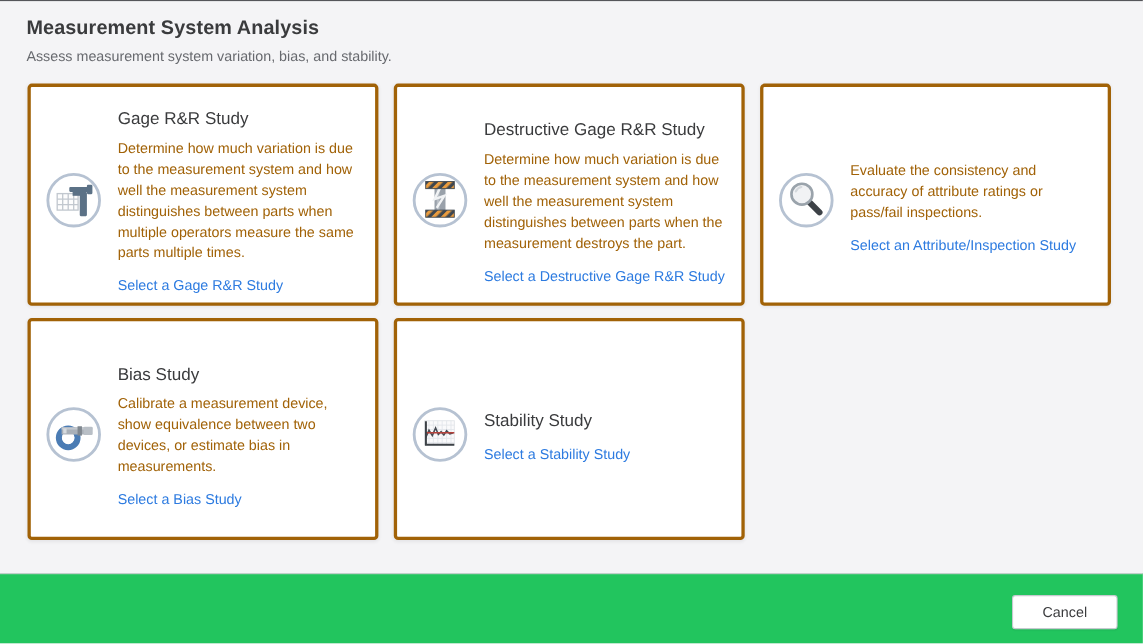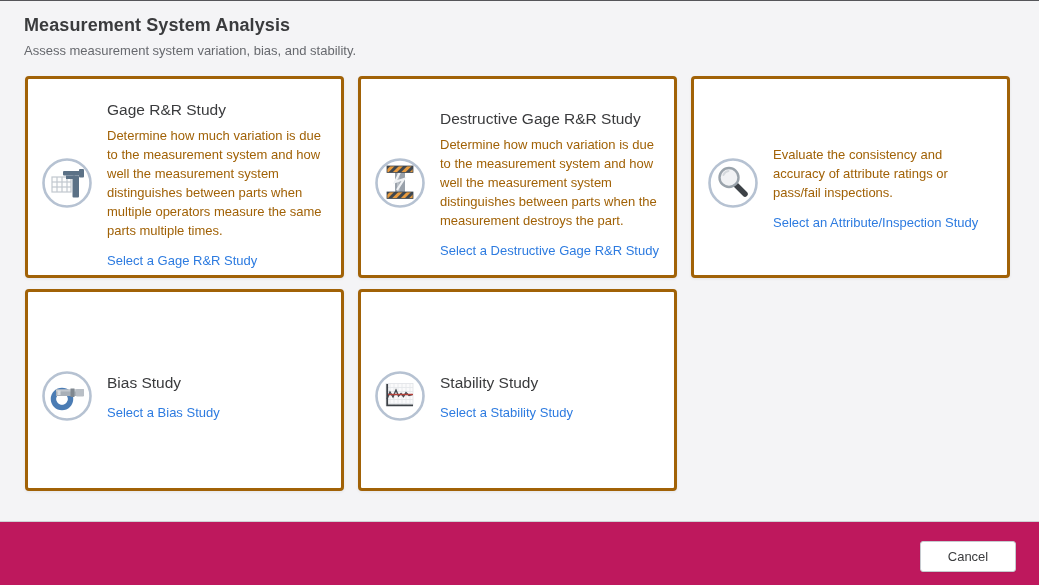--- a/index.html
+++ b/index.html
@@ -50,21 +50,21 @@
     font-size:13px;line-height:19px;color:#a16207;
     margin:7px 0 0 0;
   }
   .card-link{
     display:inline-block;
     font-size:13px;color:#2d7be0;
     margin-top:13px;cursor:pointer;text-decoration:none;
   }
   .footer{
     position:absolute;left:0;bottom:0;width:100%;height:64px;
-    background:#be185d;
+    background:#22c55e;
     border-top:1px solid #cfd0d4;
     box-sizing:border-box;
   }
   .cancel-btn{
     position:absolute;right:23px;top:19px;
     width:96px;height:31px;
     background:#ffffff;
     border:1px solid #c6cacf;
     border-radius:3px;
     font-family:inherit;
@@ -159,20 +159,21 @@
         <circle cx="21" cy="29" r="5.5" fill="#ffffff"></circle>
         <rect x="15" y="19.5" width="28" height="6.5" fill="#a9b0b8"></rect>
         <rect x="15" y="19.5" width="28" height="2" fill="#c3c8ce"></rect>
         <rect x="29.5" y="18.5" width="4" height="8.5" fill="#7f878f"></rect>
         <rect x="35" y="19" width="8" height="7.5" rx="1" fill="#b9bfc6"></rect>
         <rect x="16.5" y="20.5" width="3" height="4.5" fill="#d7dbdf"></rect>
       </svg>
     </div>
     <div class="card-body">
       <h2 class="card-title">Bias Study</h2>
+      <p class="card-desc">Calibrate a measurement device, show equivalence between two devices, or estimate bias in measurements.</p>
       <a class="card-link">Select a Bias Study</a>
     </div>
   </div>
 
   <div class="card">
     <div class="icon-wrap">
       <svg width="52" height="52" viewBox="0 0 52 52">
         <circle cx="26" cy="26" r="23.5" fill="#ffffff" stroke="#b6c2d2" stroke-width="2.6"></circle>
         <rect x="12" y="13.5" width="27" height="22" fill="#fafafb" stroke="#e0e3e7" stroke-width="0.8"></rect>
         <g stroke="#e3e6ea" stroke-width="0.8">

